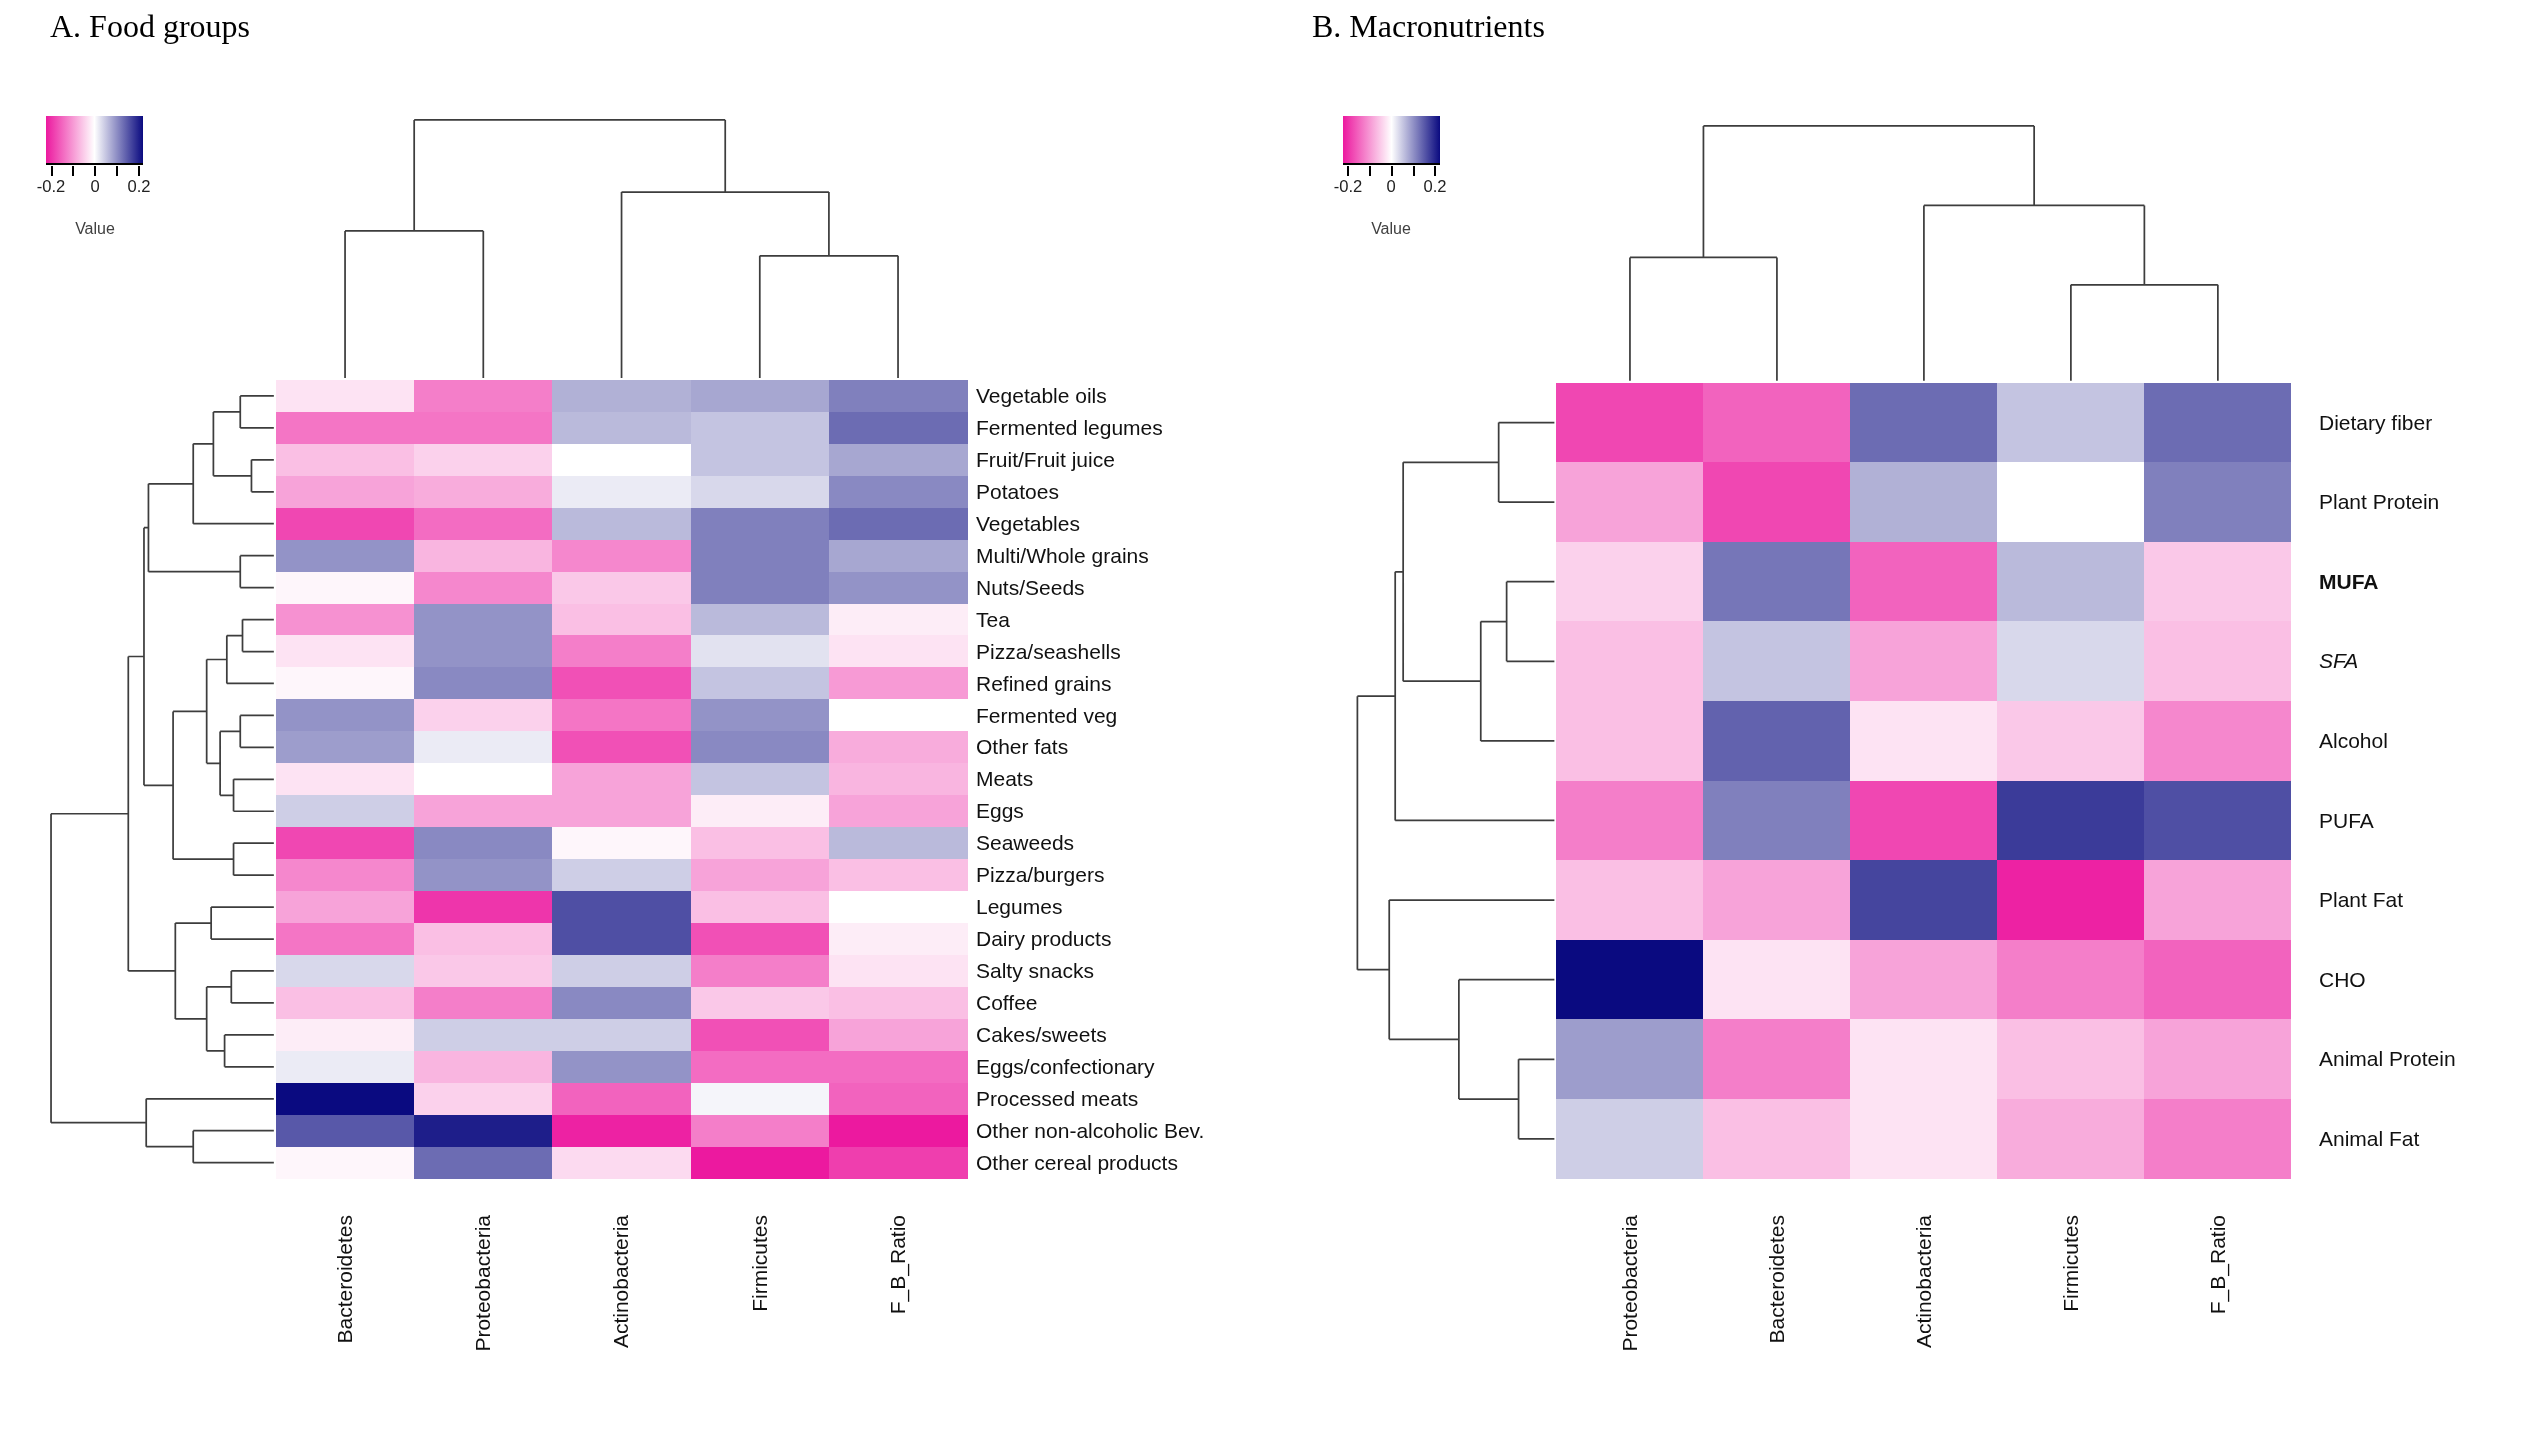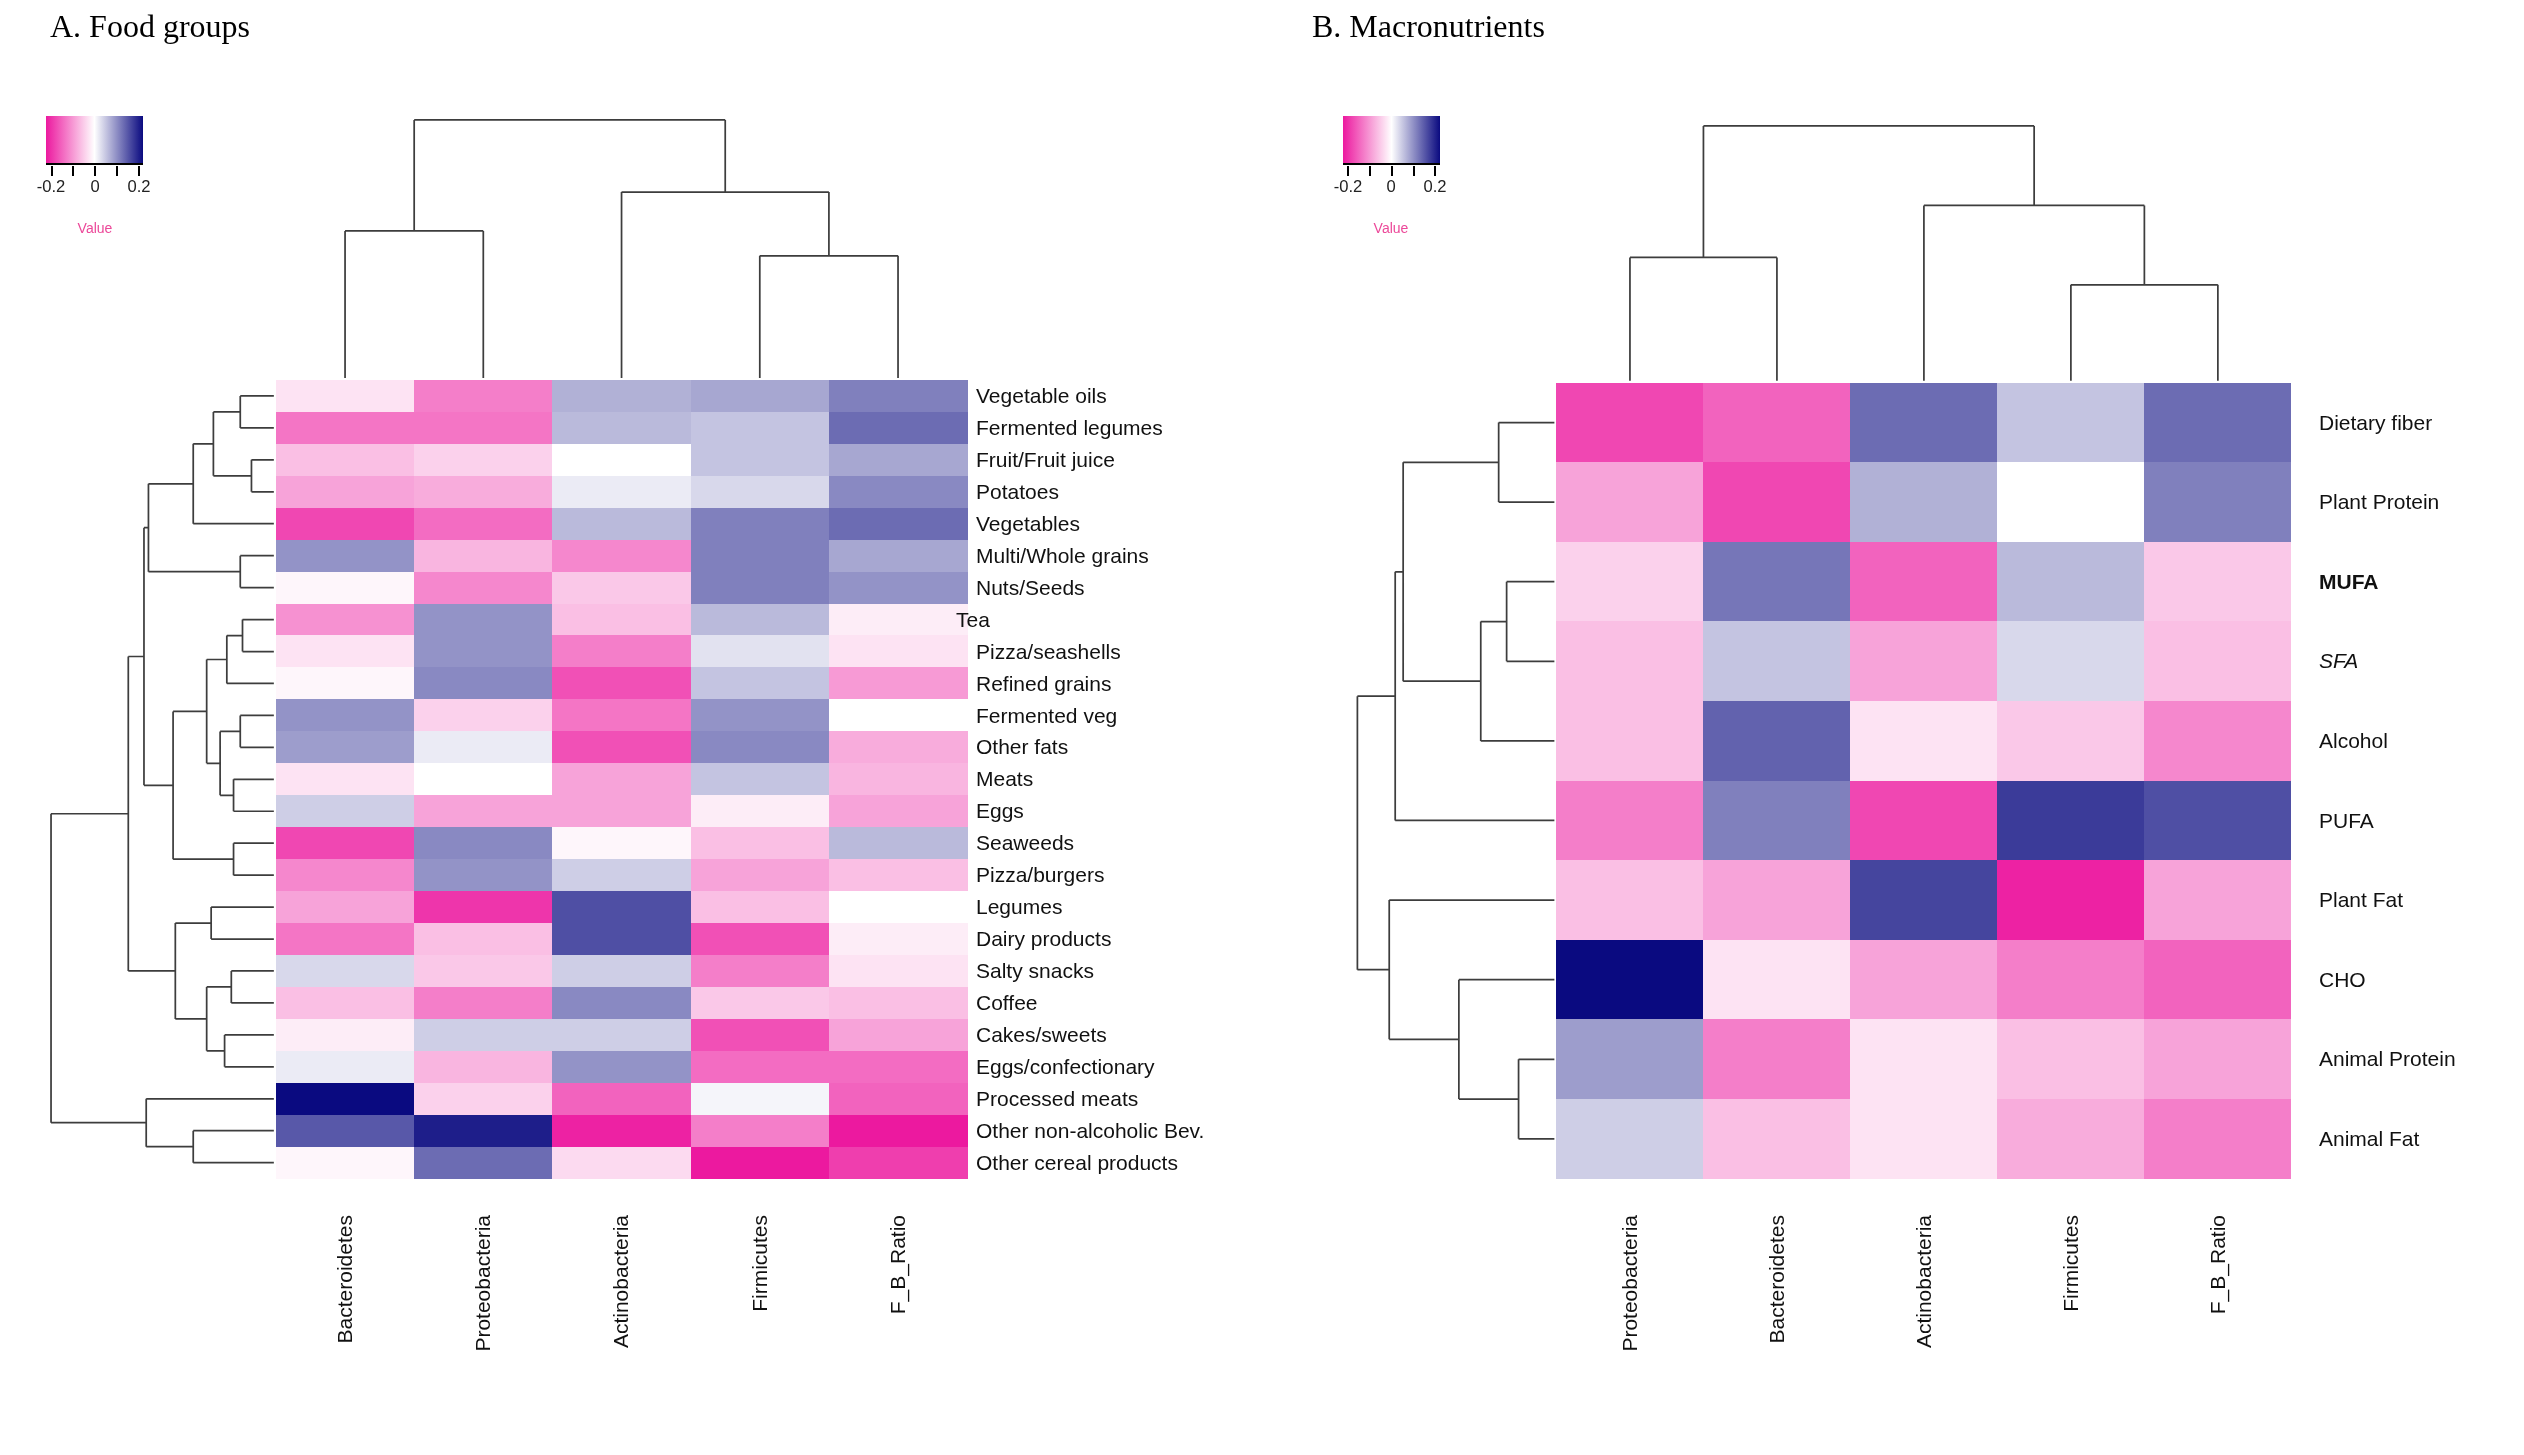--- a/index.html
+++ b/index.html
@@ -4,21 +4,21 @@
 <style>
   html,body{margin:0;padding:0;background:#ffffff;}
   #page{position:relative;width:2525px;height:1456px;background:#ffffff;overflow:hidden;
         font-family:"Liberation Sans", sans-serif;color:#1a1a1a;}
   .layer{position:absolute;inset:0;}
   .panel-title{position:absolute;font-family:"Liberation Serif", serif;font-size:32px;
                color:#000;white-space:nowrap;}
   .legend-box{position:absolute;border-bottom:2.1px solid #000;}
   .legend-tick{position:absolute;width:2.1px;height:9.7px;background:#000;}
   .legend-tick-label{position:absolute;font-size:16.6px;color:#222;transform:translateX(-50%);white-space:nowrap;}
-  .legend-title{position:absolute;font-size:14px;color:#ec4899;transform:translateX(-50%);}
+  .legend-title{position:absolute;font-size:16px;color:#404040;transform:translateX(-50%);}
   .cell{position:absolute;}
   .rlabel{position:absolute;font-size:21px;line-height:23.6px;height:23.6px;white-space:nowrap;color:#111;}
   .clabel{position:absolute;font-size:21px;line-height:22px;white-space:nowrap;color:#111;
           transform:rotate(-90deg) translateX(-100%);transform-origin:left top;}
   svg.dendro{position:absolute;inset:0;width:2525px;height:1456px;}
 </style>
 </head>
 <body>
 
 <div id="page">
@@ -167,21 +167,21 @@
         <div class="cell" title="Other cereal products × F_B_Ratio: -0.21" style="left: 829px; top: 1147px; width: 139px; height: 32px; background: rgb(239, 62, 174);"></div>
       </div>
     <div id="rowLabelsA">
         <div class="rlabel" style="left: 976px; top: 384px;">Vegetable oils</div>
         <div class="rlabel" style="left: 976px; top: 416px;">Fermented legumes</div>
         <div class="rlabel" style="left: 976px; top: 448px;">Fruit/Fruit juice</div>
         <div class="rlabel" style="left: 976px; top: 480px;">Potatoes</div>
         <div class="rlabel" style="left: 976px; top: 512px;">Vegetables</div>
         <div class="rlabel" style="left: 976px; top: 544px;">Multi/Whole grains</div>
         <div class="rlabel" style="left: 976px; top: 576px;">Nuts/Seeds</div>
-        <div class="rlabel" style="left: 956px; top: 608px;">Tea</div>
+        <div class="rlabel" style="left: 976px; top: 608px;">Tea</div>
         <div class="rlabel" style="left: 976px; top: 640px;">Pizza/seashells</div>
         <div class="rlabel" style="left: 976px; top: 672px;">Refined grains</div>
         <div class="rlabel" style="left: 976px; top: 704px;">Fermented veg</div>
         <div class="rlabel" style="left: 976px; top: 735px;">Other fats</div>
         <div class="rlabel" style="left: 976px; top: 767px;">Meats</div>
         <div class="rlabel" style="left: 976px; top: 799px;">Eggs</div>
         <div class="rlabel" style="left: 976px; top: 831px;">Seaweeds</div>
         <div class="rlabel" style="left: 976px; top: 863px;">Pizza/burgers</div>
         <div class="rlabel" style="left: 976px; top: 895px;">Legumes</div>
         <div class="rlabel" style="left: 976px; top: 927px;">Dairy products</div>

